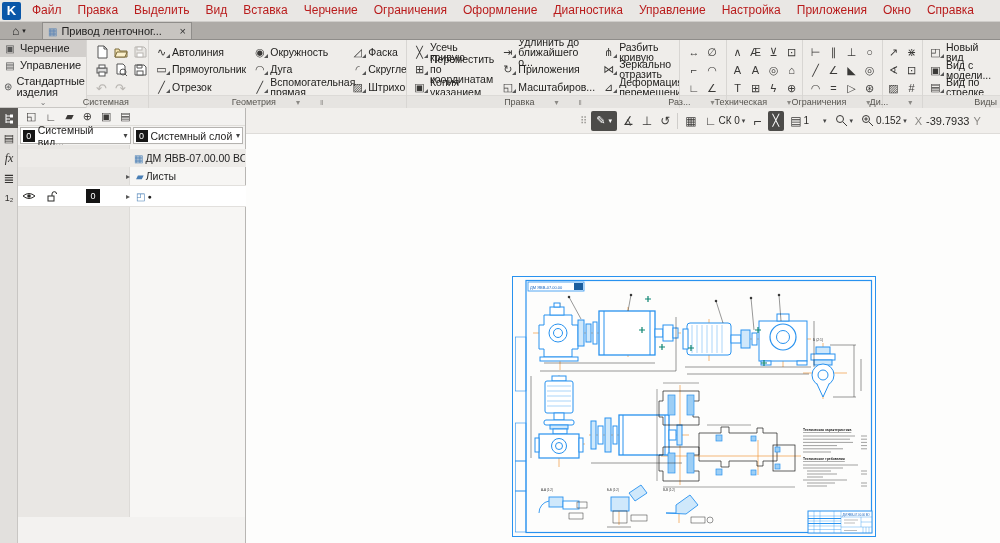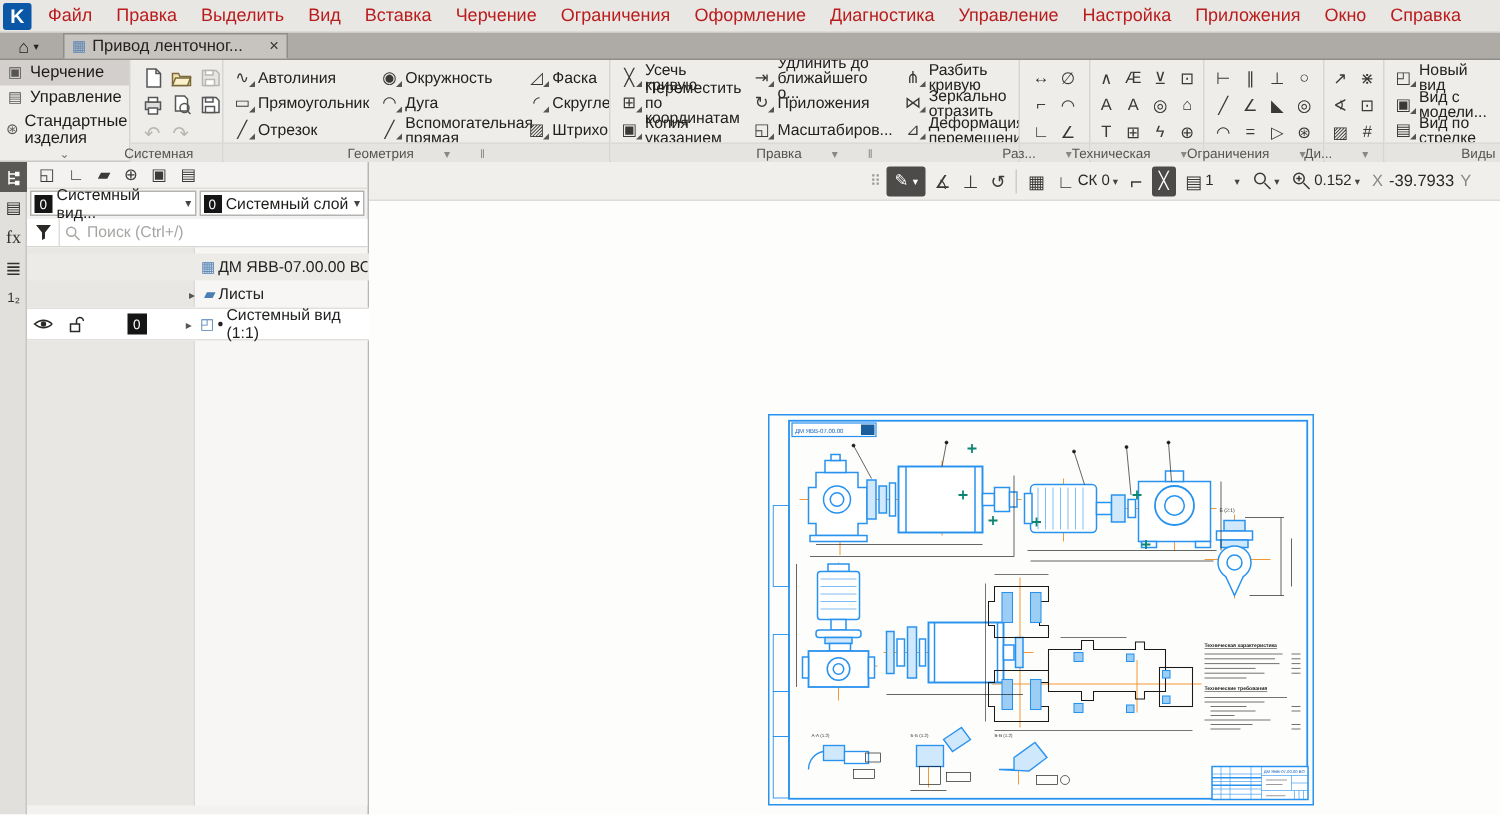--- a/index.html
+++ b/index.html
@@ -40,21 +40,21 @@
   .lbtn .bicon::after{content:"";position:absolute;right:-1px;bottom:-1px;border-left:4px solid transparent;border-bottom:4px solid #555}
   .lbtn .btext{max-width:86px}
   .icon-grid{display:grid;grid-auto-flow:column;grid-template-rows:repeat(3,18px);margin-top:1px}
   .icell{width:18px;display:flex;align-items:center;justify-content:center;font-size:11px;color:#3a3937}
   .viewscol .lbtn{height:18px}
 
   
   .vstrip{position:absolute;left:0;top:108px;width:18px;height:435px;background:#e2e0dd;border-right:1px solid #c8c6c3}
   .vtile{width:18px;height:20px;display:flex;align-items:center;justify-content:center;color:#33312f;font-size:11px}
   .vtile.active{background:#5b5956;color:#fff}
-  .vtile .fx{font-family:"Liberation Serif",serif;font-size:12px}
+  .vtile .fx{font-family:"Liberation Serif",serif;font-style:italic;font-size:12px}
 
   
   .tpanel{position:absolute;left:18px;top:108px;width:228px;height:435px;background:#f3f2f0;border-right:1px solid #b8b6b3}
   .thead{height:16px;background:#e8e6e3;display:flex;align-items:center;padding:0 4px;font-size:11px;color:#2a2927;border-bottom:1px solid #d8d6d3}
   .thead .gear{margin-left:auto;color:#444;font-size:11px}
   .ticons{height:18px;display:flex;align-items:center;gap:9px;padding:0 8px;border-bottom:1px solid #e0deda}
   .ticons span{font-size:11px;color:#3c3a38}
   .combos{height:19px;display:flex;gap:2px;padding:1px 2px}
   .combo{flex:1;background:#fff;border:1px solid #b5b3b0;display:flex;align-items:center;gap:3px;padding:0 2px;font-size:10.5px}
   .badge0{background:#151515;color:#fff;font-size:9px;width:12px;height:12px;display:flex;align-items:center;justify-content:center}
@@ -431,32 +431,20 @@
       <span class="badge0">0</span>
       <span>Системный вид...</span>
       <span class="car">▾</span>
     </div>
     <div class="combo">
       <span class="badge0">0</span>
       <span>Системный слой</span>
       <span class="car">▾</span>
     </div>
   </div>
-  <div class="searchrow">
-    <span class="funnel">
-        <svg width="12" height="12">
-          <path d="M1,1h10L7,6v4l-2,1V6z" fill="#2b2a28"></path>
-        </svg>
-      </span>
-    <svg width="11" height="11" style="margin-left:3px">
-        <circle cx="4.5" cy="4.5" r="3" fill="none" stroke="#a7a5a2"></circle>
-        <path d="M7,7l3,3" stroke="#a7a5a2"></path>
-      </svg>
-    <input placeholder="Поиск (Ctrl+/)" style="">
-  </div>
   <div class="treearea">
     <div class="gutter"></div>
     <div class="trow" style="top:4px;height:18px;background:#edebe8">
       <span style="margin-left:116px" class="ticon2">▦</span>
       <span style="white-space:nowrap;overflow:hidden;width:100px">ДМ ЯВВ-07.00.00 ВО Прив</span>
     </div>
     <div class="trow" style="top:22px;height:18px">
       <span class="exp" style="margin-left:108px">▸</span>
       <span class="ticon2">▰</span>
       <span>Листы</span>
@@ -467,21 +455,20 @@
           <circle cx="7" cy="5" r="1.8" fill="#2b2a28"></circle>
         </svg>
       <svg width="12" height="12" style="margin-left:10px">
           <rect x="2" y="6" width="6" height="5" fill="none" stroke="#2b2a28"></rect>
           <path d="M6,6V4a2.3,2.3 0 0 1 4.6,0" fill="none" stroke="#2b2a28"></path>
         </svg>
       <span class="badge0" style="margin-left:28px;width:14px;height:14px">0</span>
       <span class="exp" style="margin-left:26px">▸</span>
       <span class="ticon2">◰</span>
       <span style="font-size:7px;margin-right:2px">●</span>
-      <span>Системный вид (1:1)</span>
     </div>
   </div>
 </div>
 
 <div class="canvas">
   <div class="ctb">
     <span class="sp"></span>
     <span class="grip">⠿</span>
     <span class="darkbtn">
         <span>✎</span>

